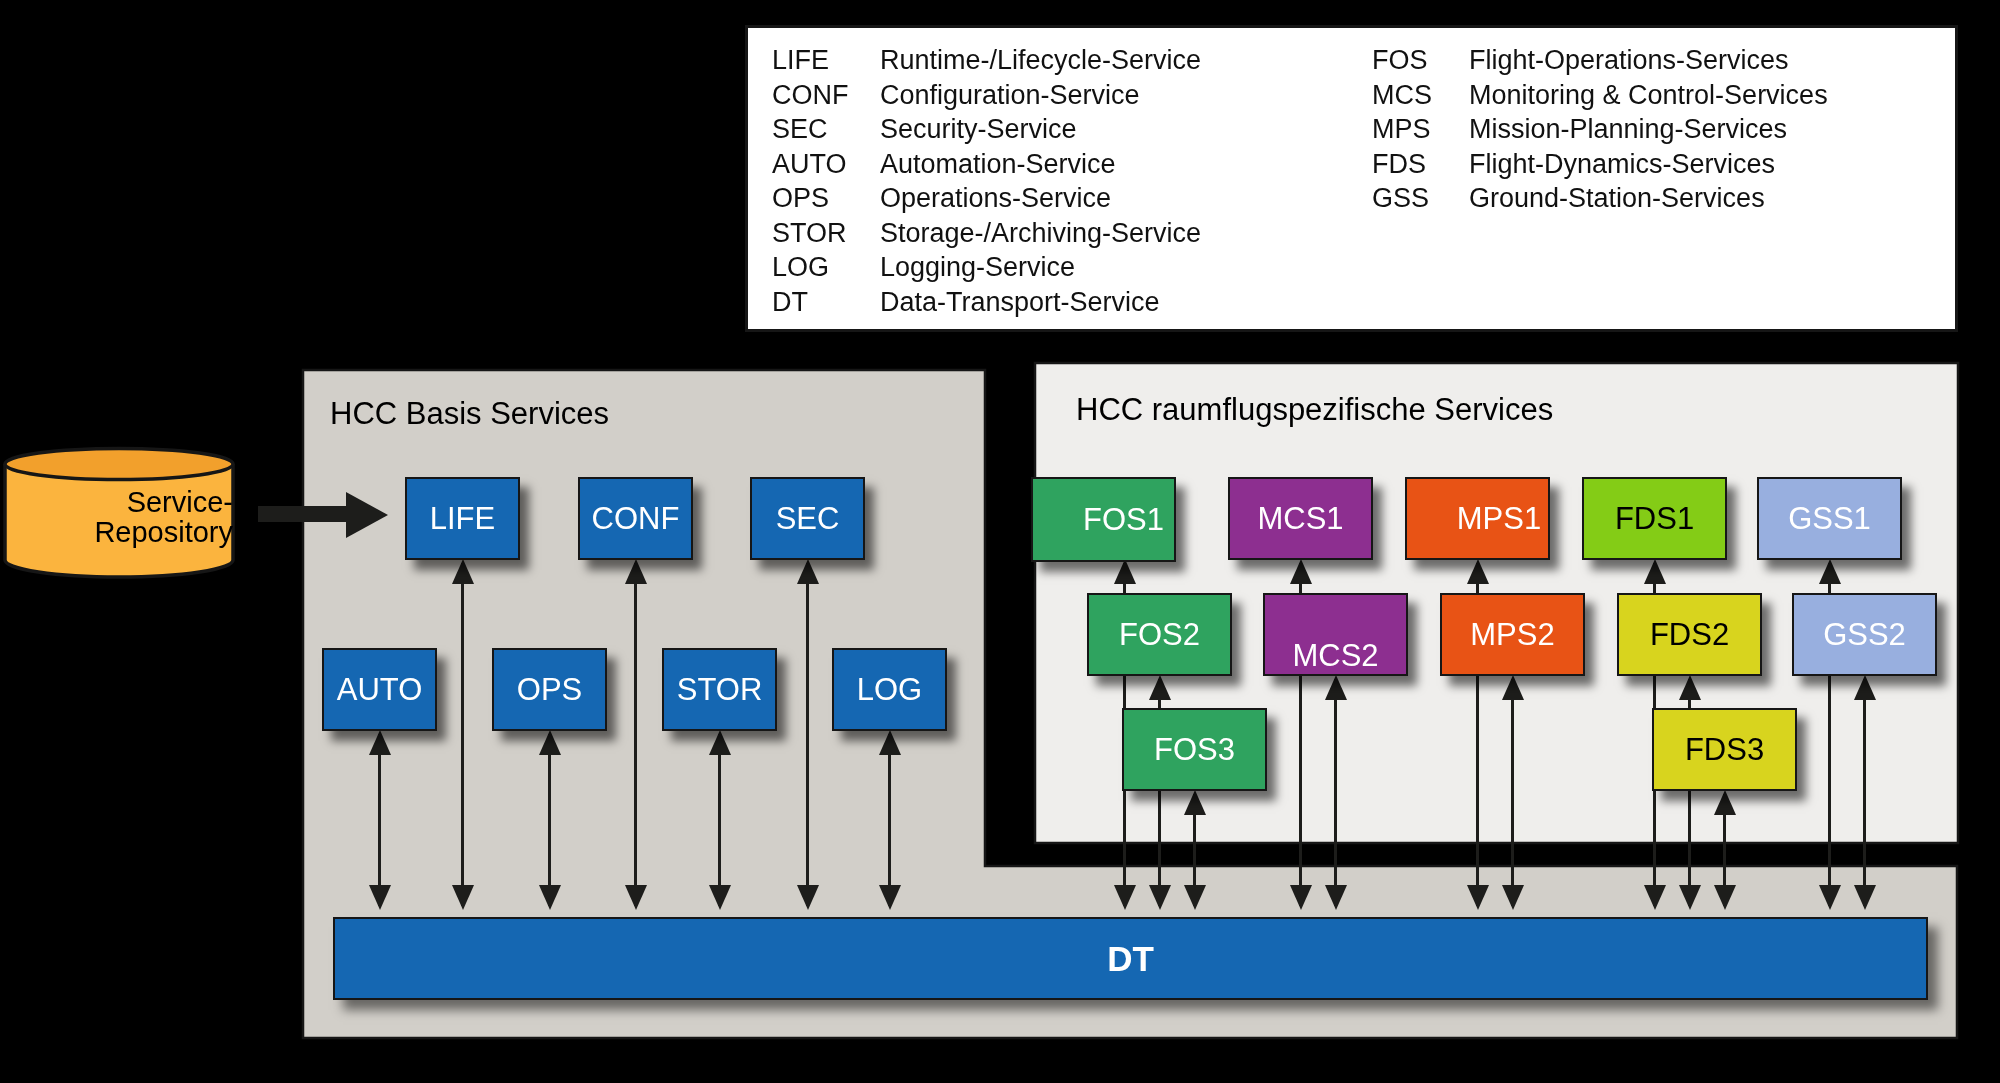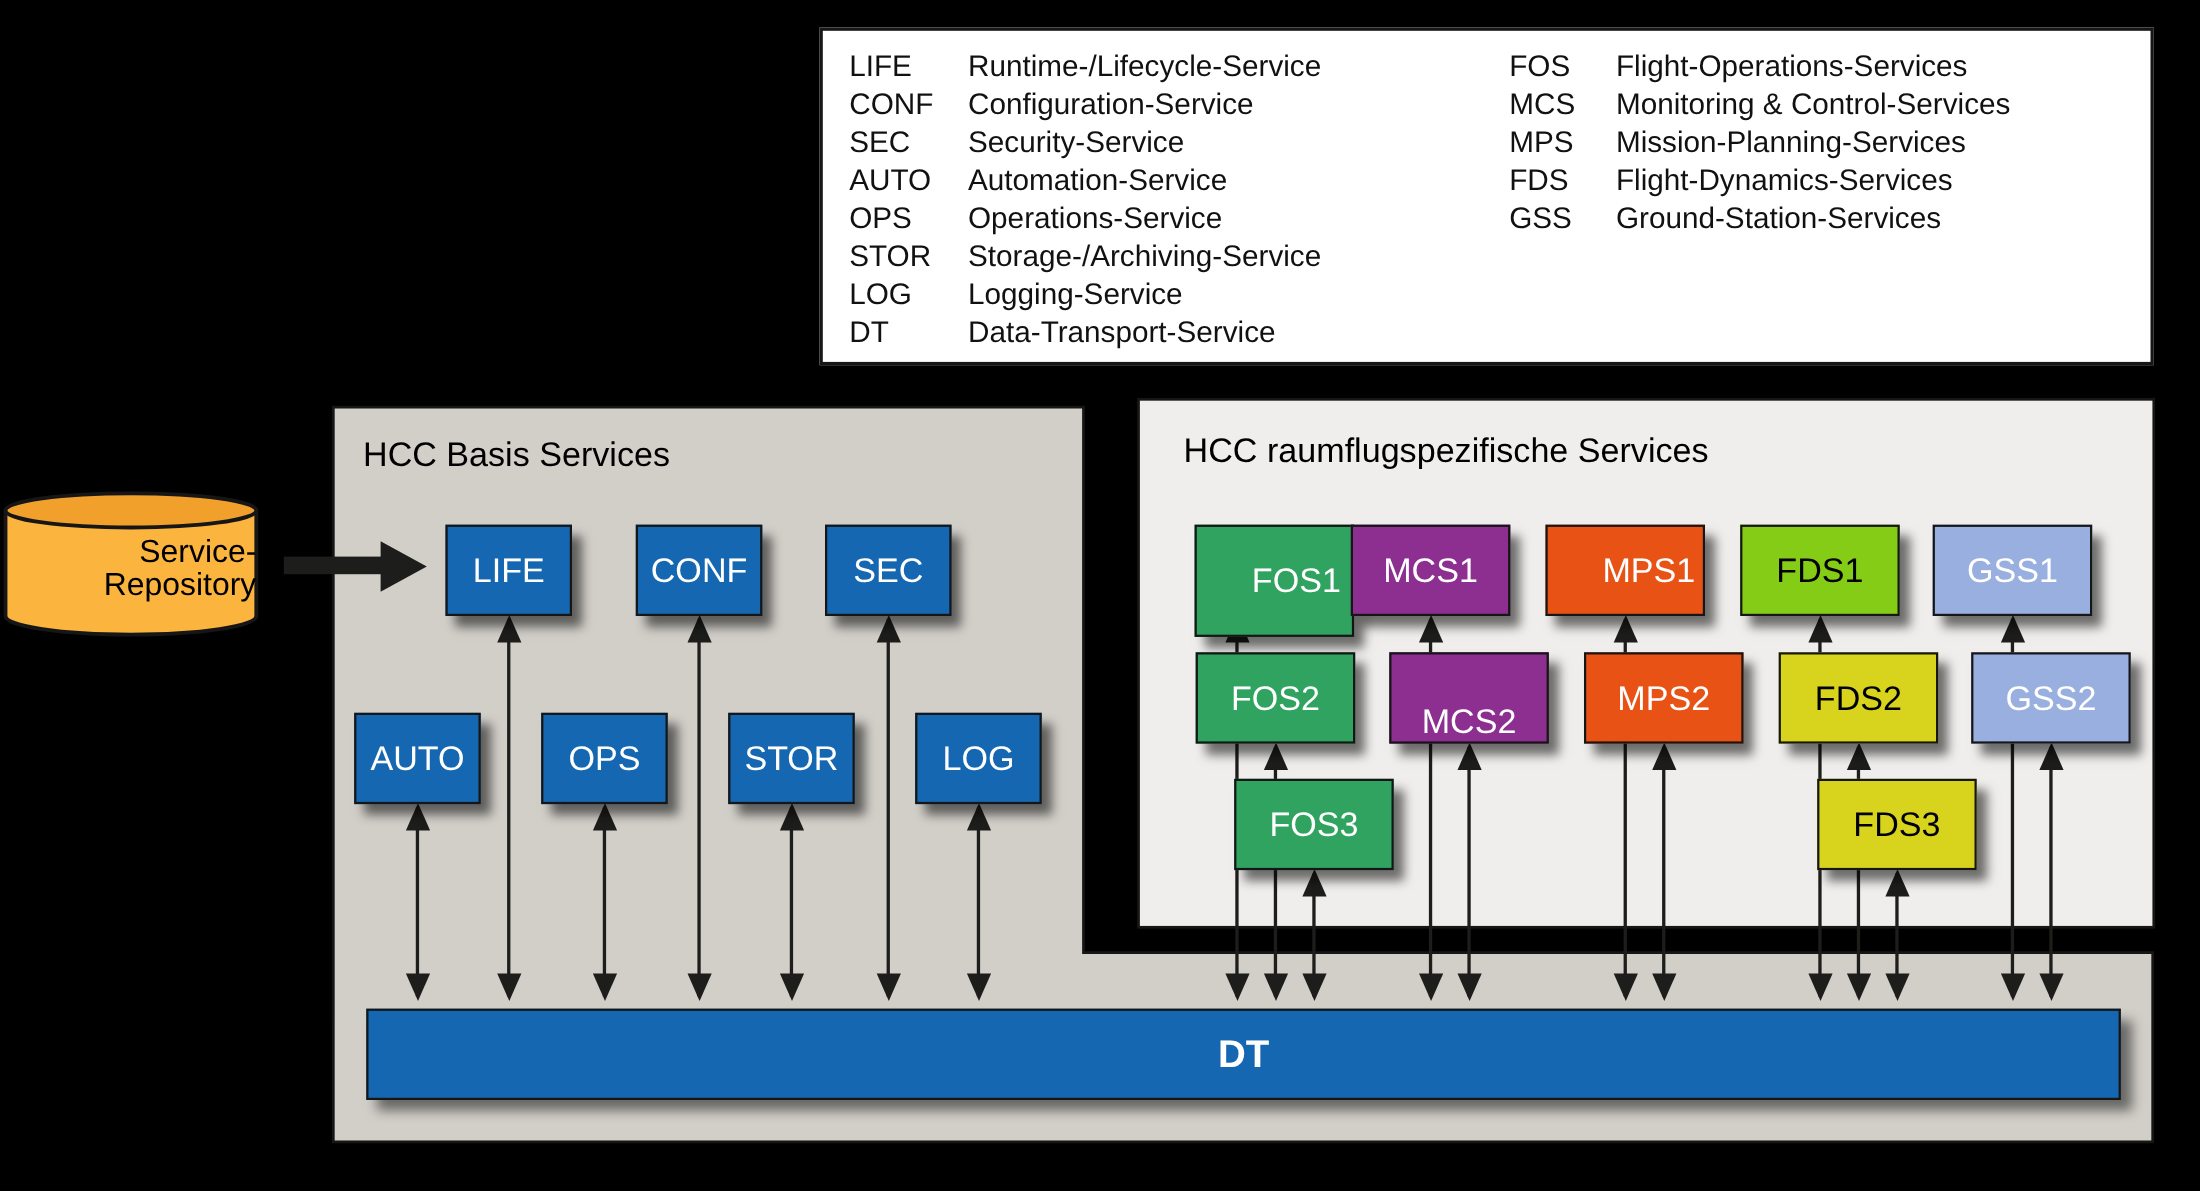--- a/index.html
+++ b/index.html
@@ -207,21 +207,21 @@
       <div class="conn" style="left: 1818.5px; top: 559px; height: 351px;">
         <i class="line"></i>
         <i class="ah-up"></i>
         <i class="ah-down"></i>
       </div>
       <div class="conn" style="left: 1853.5px; top: 675px; height: 235px;">
         <i class="line"></i>
         <i class="ah-up"></i>
         <i class="ah-down"></i>
       </div>
-      <div class="sbox" style="left: 1086px; top: 477px; width: 145px; height: 102px; background: rgb(47, 163, 95); color: rgb(255, 255, 255); padding-left: 40px;">
+      <div class="sbox" style="left: 1031px; top: 477px; width: 145px; height: 85px; background: rgb(47, 163, 95); color: rgb(255, 255, 255); padding-left: 40px;">
         <span>FOS1</span>
       </div>
       <div class="sbox" style="left: 1087px; top: 593px; width: 145px; height: 83px; background: rgb(47, 163, 95); color: rgb(255, 255, 255);">
         <span>FOS2</span>
       </div>
       <div class="sbox" style="left: 1122px; top: 708px; width: 145px; height: 83px; background: rgb(47, 163, 95); color: rgb(255, 255, 255);">
         <span>FOS3</span>
       </div>
       <div class="sbox" style="left: 1228px; top: 477px; width: 145px; height: 83px; background: rgb(141, 47, 144); color: rgb(255, 255, 255);">
         <span>MCS1</span>

